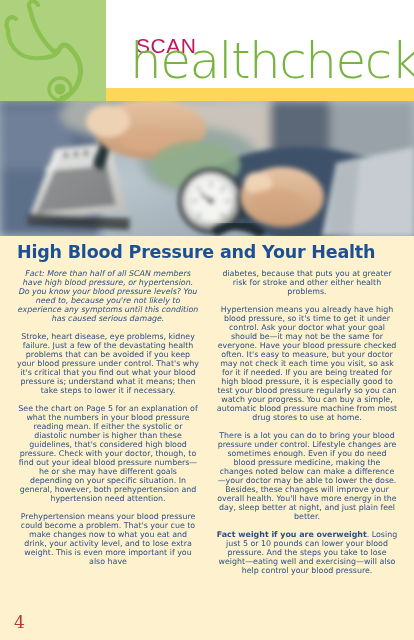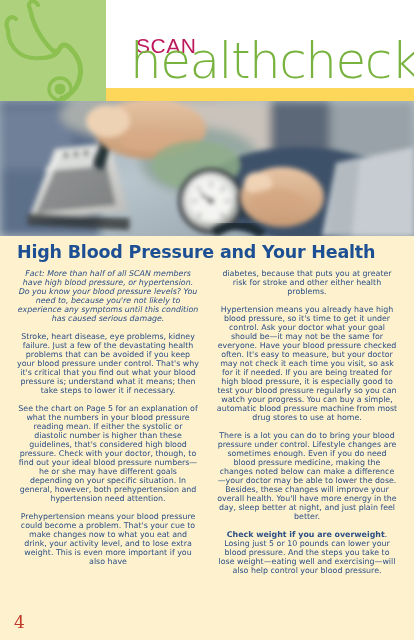--- a/index.html
+++ b/index.html
@@ -291,21 +291,21 @@
         <p class="lead">Fact: More than half of all SCAN members have high blood pressure, or hypertension. Do you know your blood pressure levels? You need to, because you're not likely to experience any symptoms until this condition has caused serious damage.</p>
         <p>Stroke, heart disease, eye problems, kidney failure. Just a few of the devastating health problems that can be avoided if you keep your blood pressure under control. That's why it's critical that you find out what your blood pressure is; understand what it means; then take steps to lower it if necessary.</p>
         <p>See the chart on Page 5 for an explanation of what the numbers in your blood pressure reading mean. If either the systolic or diastolic number is higher than these guidelines, that's considered high blood pressure. Check with your doctor, though, to find out your ideal blood pressure numbers—he or she may have different goals depending on your specific situation. In general, however, both prehypertension and hypertension need attention.</p>
         <p>Prehypertension means your blood pressure could become a problem. That's your cue to make changes now to what you eat and drink, your activity level, and to lose extra weight. This is even more important if you also have</p>
       </div>
 
       <div class="col">
         <p>diabetes, because that puts you at greater risk for stroke and other either health problems.</p>
         <p>Hypertension means you already have high blood pressure, so it's time to get it under control. Ask your doctor what your goal should be—it may not be the same for everyone. Have your blood pressure checked often. It's easy to measure, but your doctor may not check it each time you visit, so ask for it if needed. If you are being treated for high blood pressure, it is especially good to test your blood pressure regularly so you can watch your progress. You can buy a simple, automatic blood pressure machine from most drug stores to use at home.</p>
         <p>There is a lot you can do to bring your blood pressure under control. Lifestyle changes are sometimes enough. Even if you do need blood pressure medicine, making the changes noted below can make a difference—your doctor may be able to lower the dose. Besides, these changes will improve your overall health. You'll have more energy in the day, sleep better at night, and just plain feel better.</p>
-        <p><b>Check weight if you are overweight</b><span>. Losing just 5 or 10 pounds can lower your blood pressure. And the steps you take to lose weight—eating well and exercising—will also help control your blood pressure.</span></p>
+        <p><b>Fact weight if you are overweight</b><span>. Losing just 5 or 10 pounds can lower your blood pressure. And the steps you take to lose weight—eating well and exercising—will also help control your blood pressure.</span></p>
       </div>
 
     </div>
   </div>
 
   <div class="page-number">4</div>
 
 </div>
 
 </body></html>

